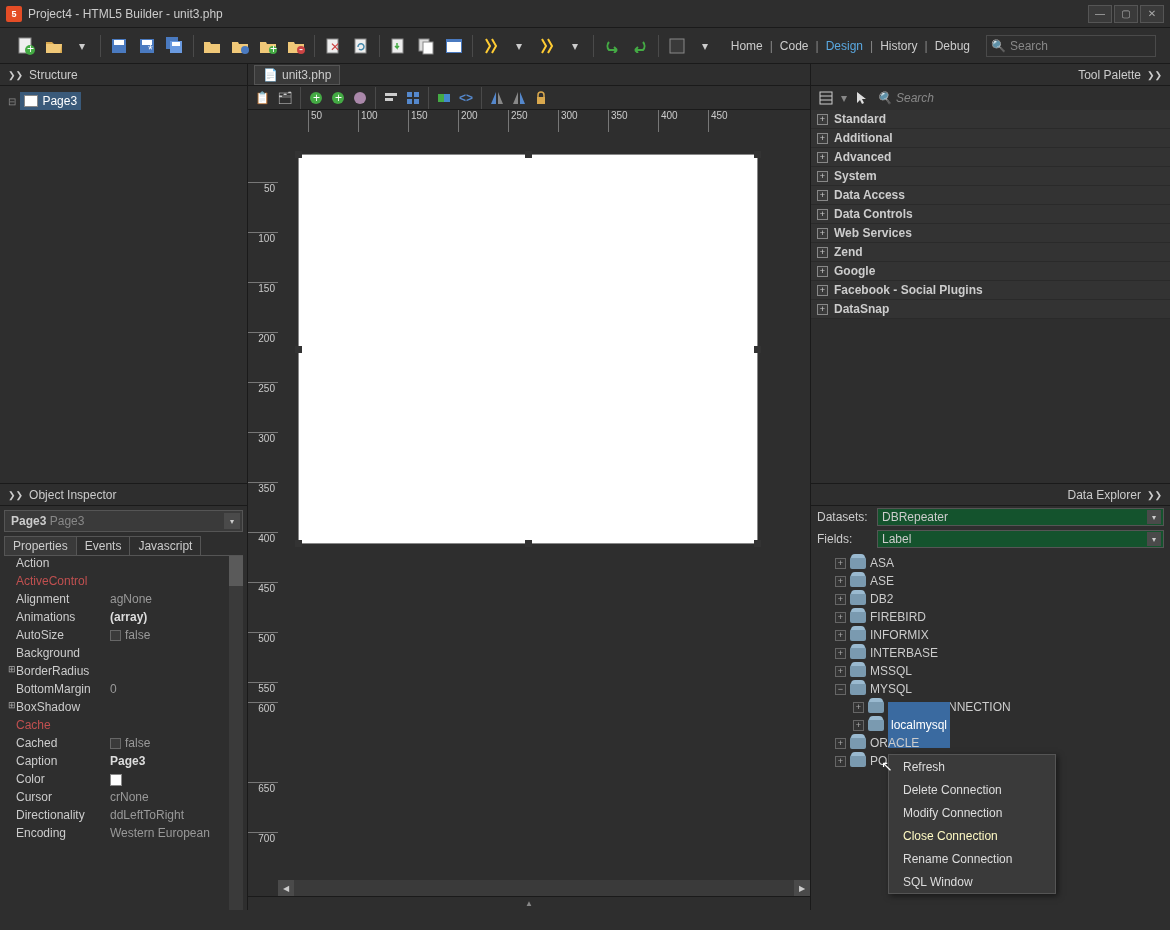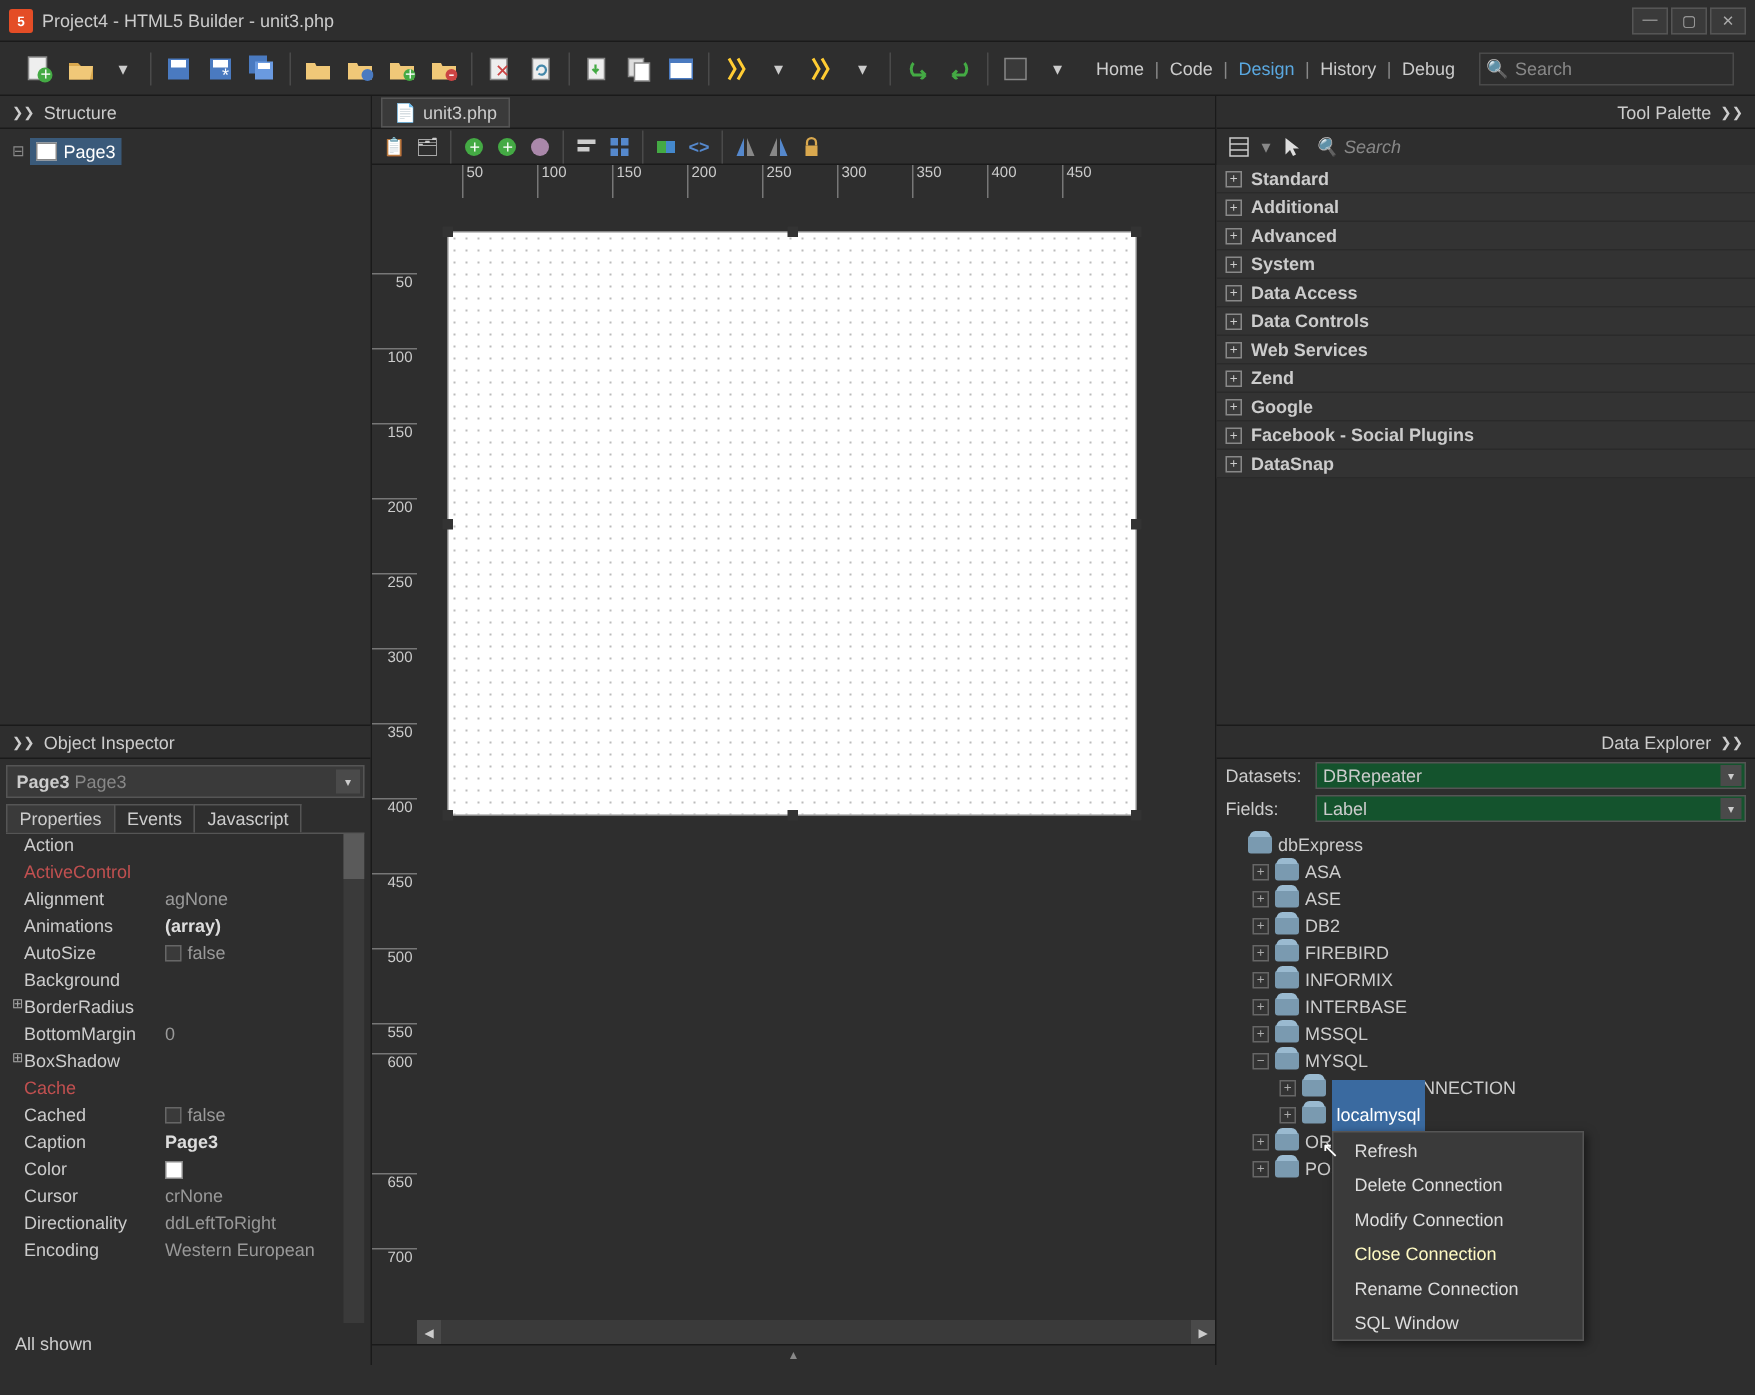--- a/index.html
+++ b/index.html
@@ -336,21 +336,20 @@
           </div>
           <div class="proprow">
             <div class="k">Directionality</div>
             <div class="v">ddLeftToRight</div>
           </div>
           <div class="proprow">
             <div class="k">Encoding</div>
             <div class="v">Western European</div>
           </div>
         </div>
-      <div class="allshown">All shown</div>
     </div>
   </div>
 
   <div class="center">
     <div class="filetabs">
       <div class="filetab">
         <span>📄</span>
         <span>unit3.php</span>
       </div>
     </div>
@@ -555,25 +554,20 @@
         </div>
       </div>
       <div class="fieldrow">
         <label>Fields:</label>
         <div class="combo">
           <span>Label</span>
           <span class="dd">▾</span>
         </div>
       </div>
       <div class="dbtree" id="dbtree">
-          <div class="dbnode" style="padding-left: 0px;">
-            <span style="width:11px;"></span>
-            <span class="dbicon"></span>
-            <span class="lbl">dbExpress</span>
-          </div>
           <div class="dbnode" style="padding-left: 18px;">
             <span class="exp">+</span>
             <span class="dbicon"></span>
             <span class="lbl">ASA</span>
           </div>
           <div class="dbnode" style="padding-left: 18px;">
             <span class="exp">+</span>
             <span class="dbicon"></span>
             <span class="lbl">ASE</span>
           </div>

